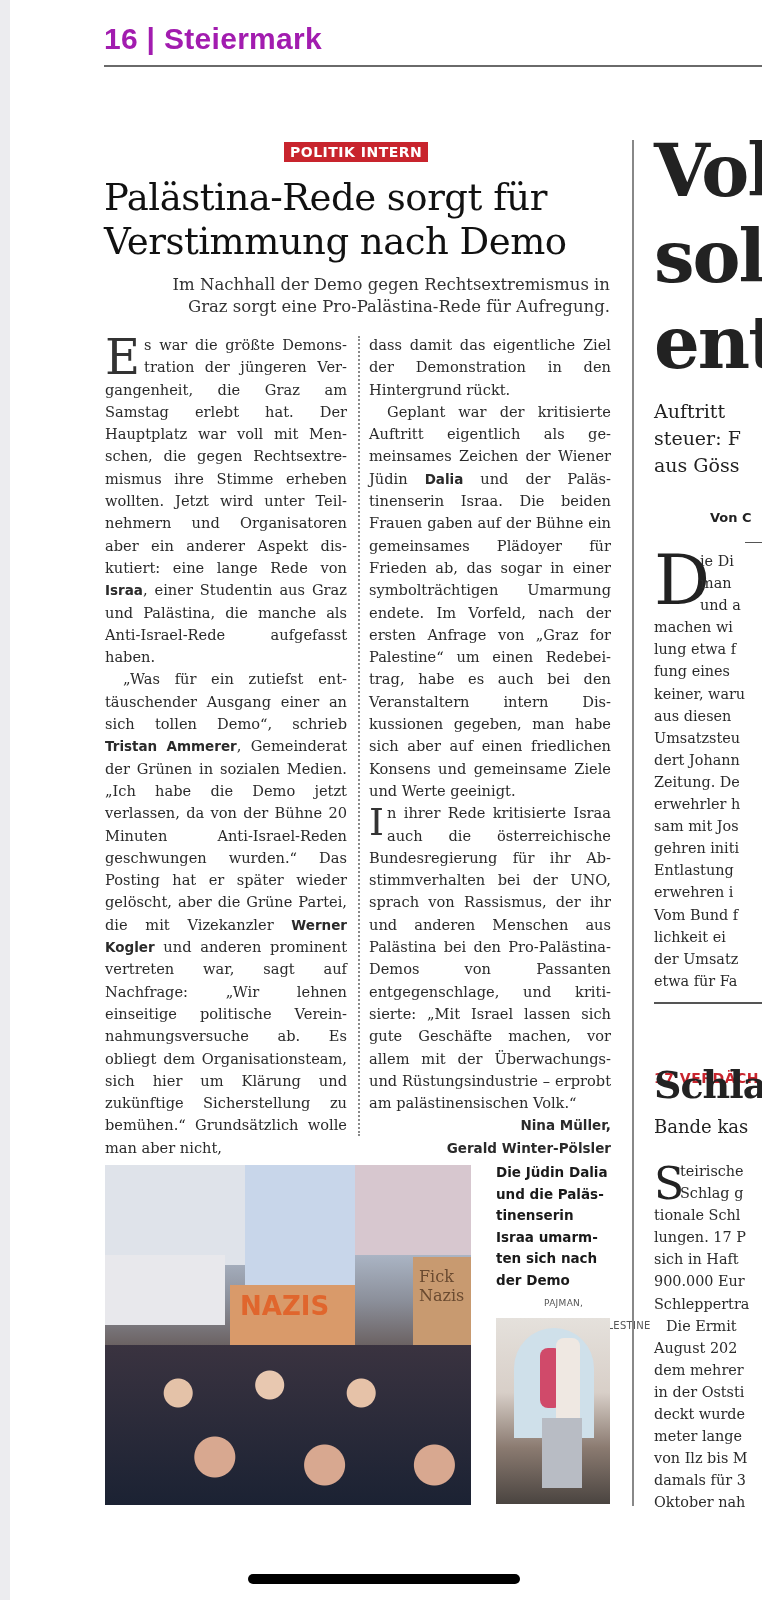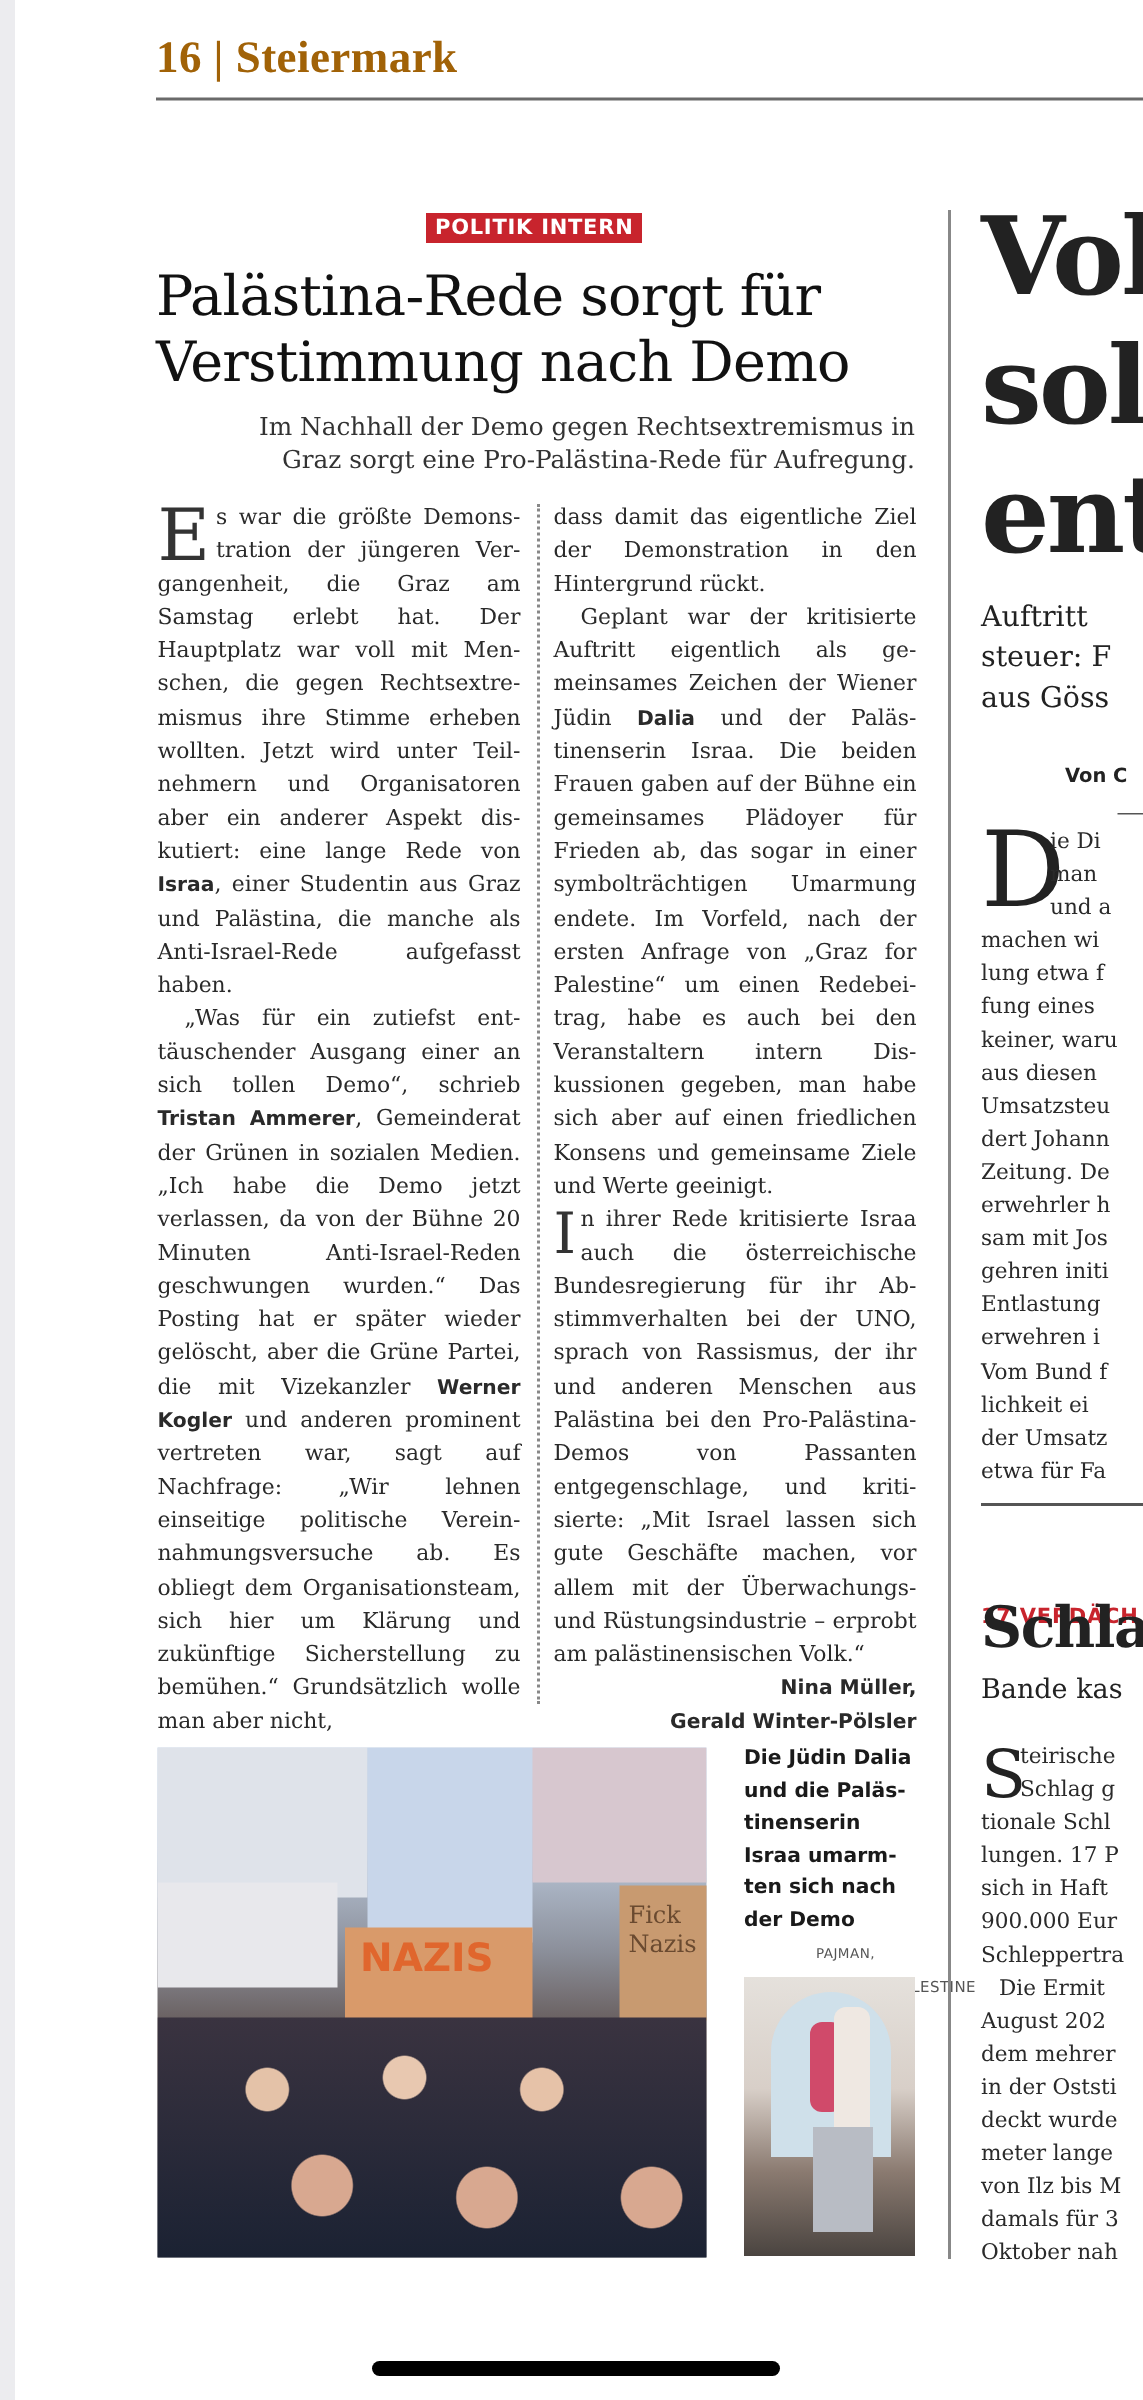--- a/index.html
+++ b/index.html
@@ -1,18 +1,18 @@
 <!DOCTYPE html>
 <html><head>
 <meta charset="utf-8">
 <style>
   html,body{margin:0;padding:0;}
   body{width:762px;height:1600px;background:#fff;position:relative;overflow:hidden;font-family:"DejaVu Serif",serif;color:#222;}
   .edge{position:absolute;left:0;top:0;width:10px;height:1600px;background:#ececef;}
-  .page-header{position:absolute;left:104px;top:22px;font-family:Liberation Serif, serif;font-weight:bold;font-size:30px;color:#a16207;letter-spacing:0.3px;text-align:center;}
+  .page-header{position:absolute;left:104px;top:22px;font-family:Liberation Sans, sans-serif;font-weight:bold;font-size:30px;color:#a21caf;letter-spacing:0.3px;text-align:center;}
   .header-rule{position:absolute;left:104px;top:65px;width:658px;height:2px;background:#6a6a6a;}
   .kicker{position:absolute;left:284px;top:142px;height:20px;padding:0 6px;background:#c8242d;color:#fff;font-family:"DejaVu Sans",sans-serif;font-weight:bold;font-size:14px;line-height:20px;letter-spacing:0.5px;}
   .headline{position:absolute;left:104px;top:176px;width:506px;text-align:left;font-family:"DejaVu Serif",serif;font-size:37px;line-height:44px;color:#111;letter-spacing:-0.5px;}
   .subhead{position:absolute;left:104px;top:274px;width:506px;text-align:right;font-size:16.5px;line-height:22px;color:#333;}
   .col{position:absolute;top:334px;width:242px;font-size:14.6px;line-height:22.3px;color:#2a2a2a;text-align:justify;hyphens:manual;}
   .col p{margin:0;}
   .col .indent{text-indent:18px;}
   .col1{left:105px;}
   .col2{left:369px;}
   .colsep{position:absolute;left:358px;top:336px;width:0;height:800px;border-left:2px dotted #888;}

